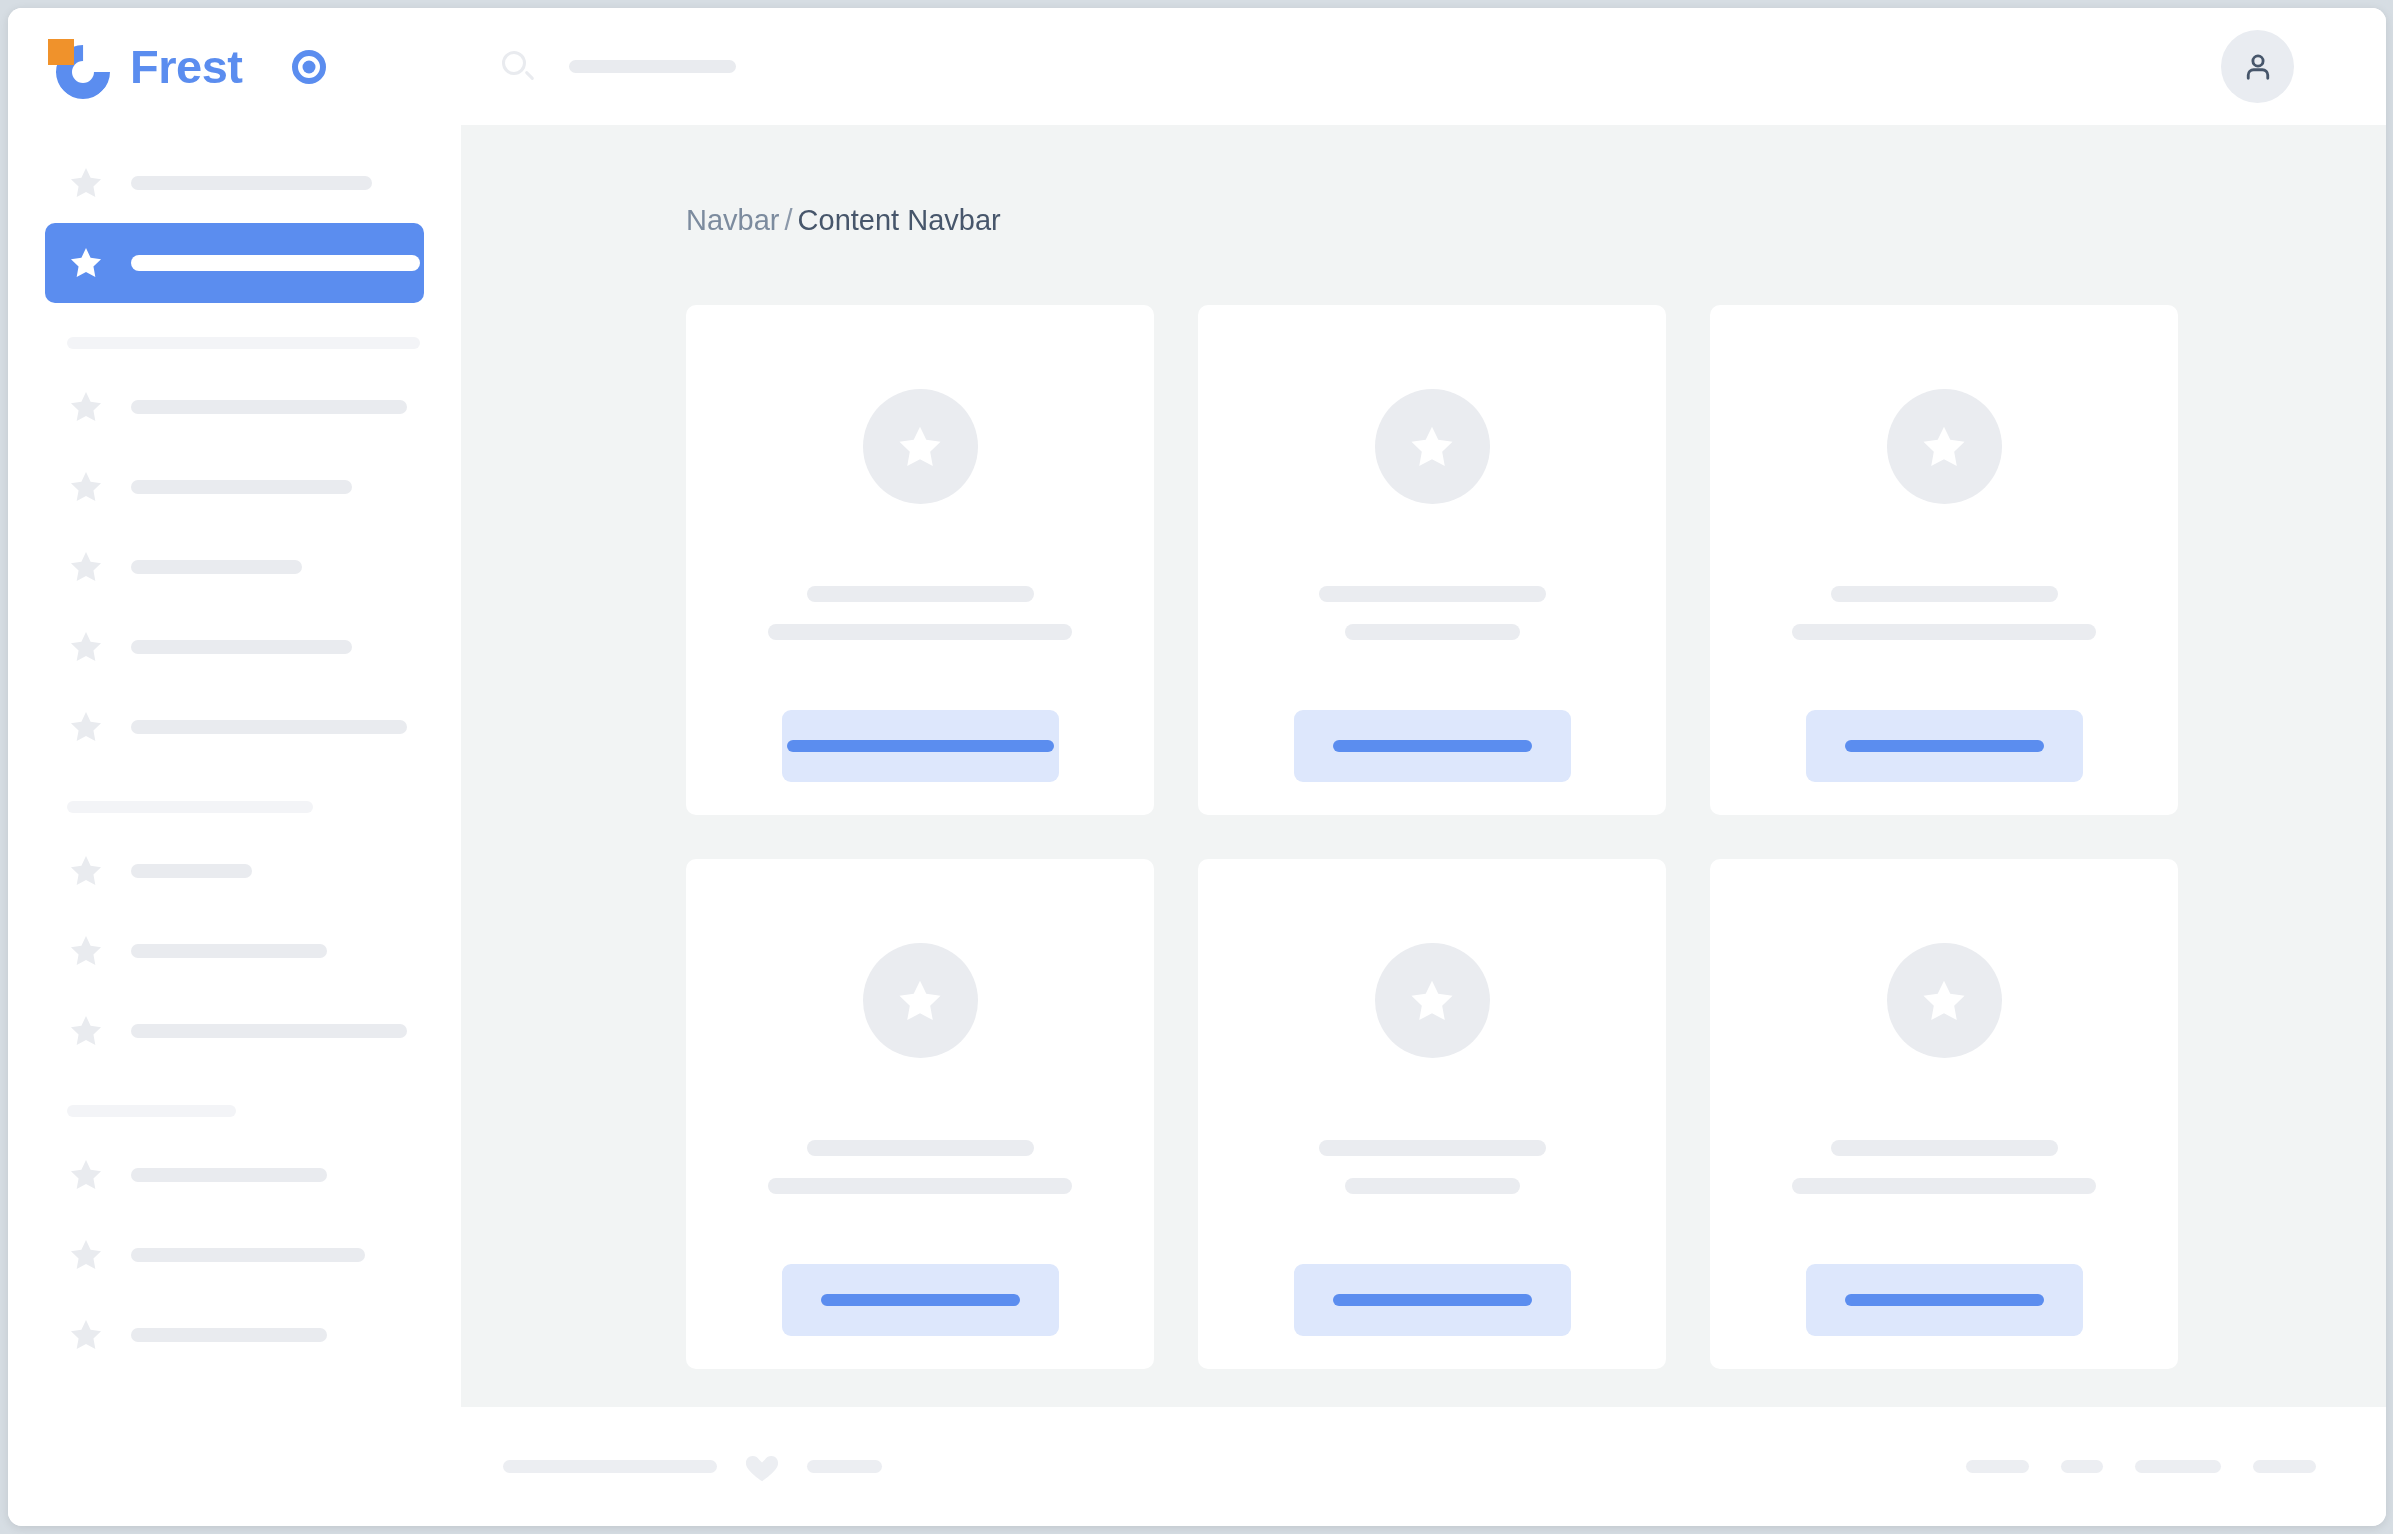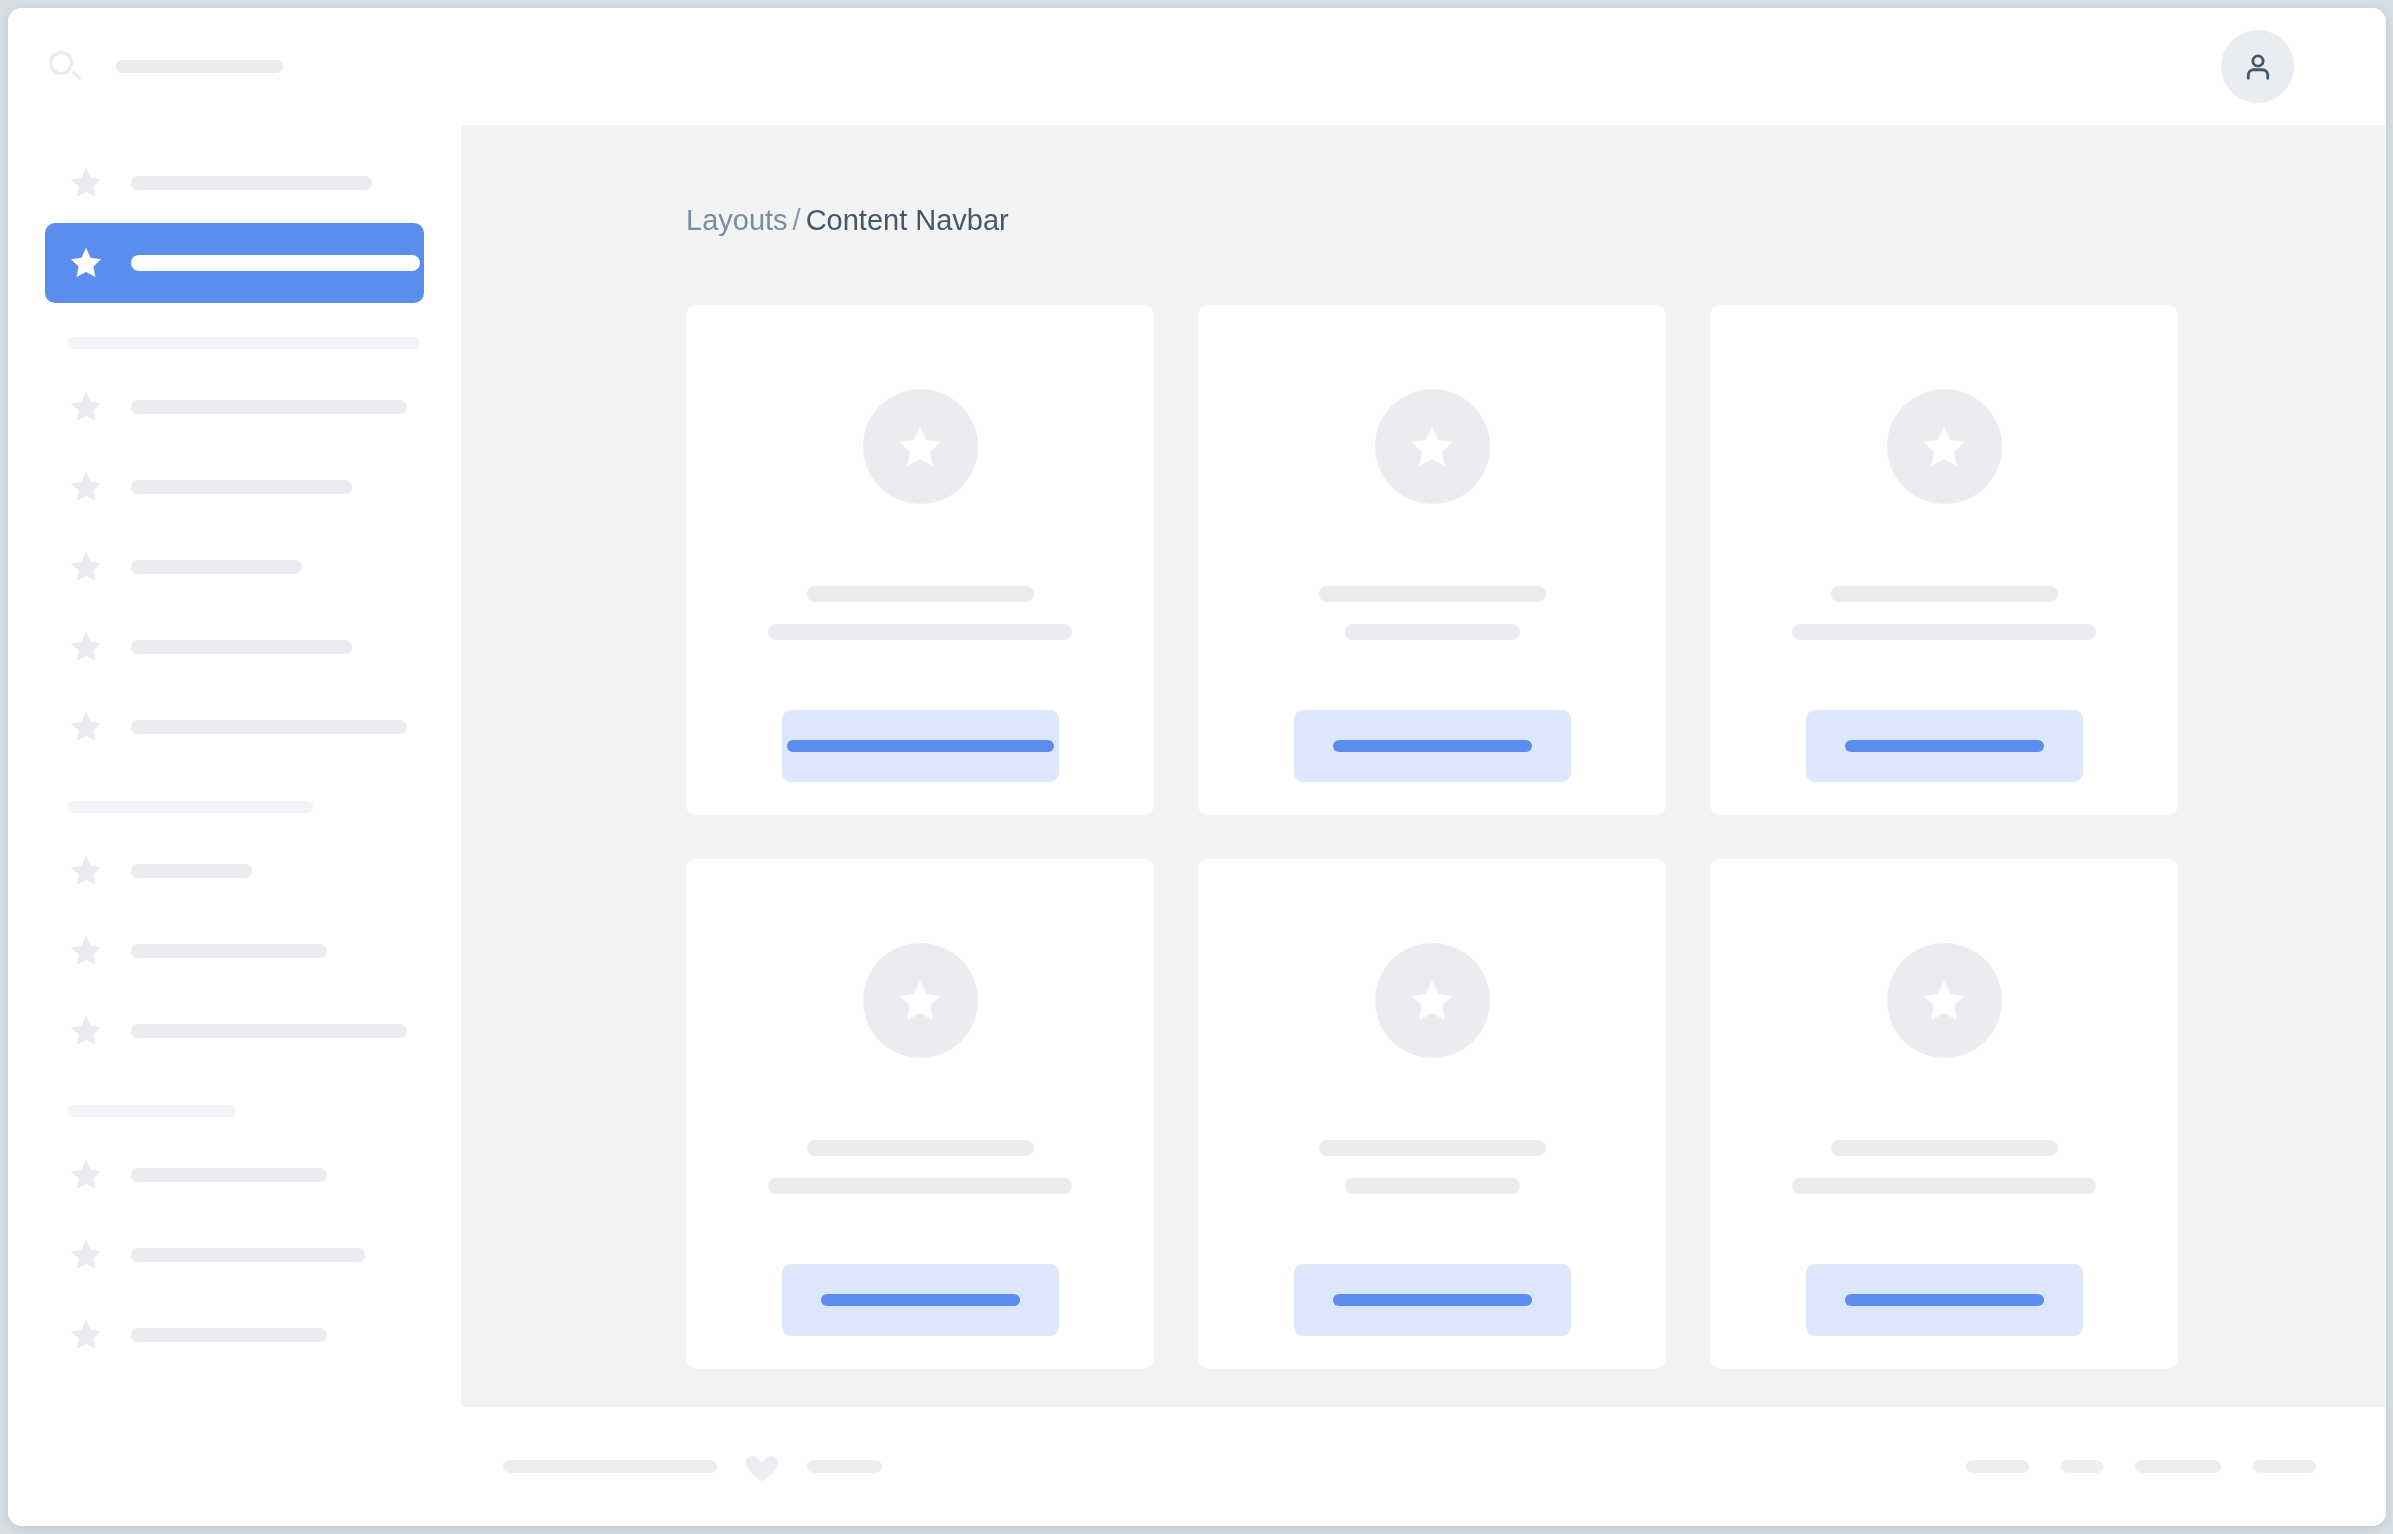--- a/index.html
+++ b/index.html
@@ -290,20 +290,28 @@
   }
   .heart svg { display: block; width: 38px; height: 38px; }
 </style>
 </head>
 <body>
 
 <div class="app-window">
 
   <div class="topbar">
 
+    <div class="brand-zone">
+      <div class="logo-mark">
+        <div class="logo-ring"></div>
+        <div class="logo-square"></div>
+      </div>
+      <div class="brand-text">Frest</div>
+      <div class="target-icon"></div>
+    </div>
 
     <div class="search-zone">
       <div class="search-icon">
         <div class="lens"></div>
         <div class="handle"></div>
       </div>
       <div class="search-ph" id="search-ph" style="width: 167px;"></div>
     </div>
 
     <div class="avatar-zone">
@@ -424,21 +432,21 @@
               <path d="M12 2.6l2.9 6.1 6.6.9-4.8 4.6 1.2 6.6L12 17.7 6.1 20.8l1.2-6.6L2.5 9.6l6.6-.9z"></path>
             </svg>
           </span>
           <span class="nav-ph" style="width: 196px;"></span>
         </div>
       </div>
 
     <div class="content">
 
       <div class="breadcrumb">
-        <span class="crumb-link">Layouts</span><span class="crumb-sep">/</span><span class="crumb-current">Content Navbar</span>
+        <span class="crumb-link">Navbar</span><span class="crumb-sep">/</span><span class="crumb-current">Content Navbar</span>
       </div>
 
       <div class="card-grid" id="card-grid">
           <div class="card">
             <div class="card-avatar">
               <svg viewBox="0 0 24 24" fill="currentColor">
                 <path d="M12 2.6l2.9 6.1 6.6.9-4.8 4.6 1.2 6.6L12 17.7 6.1 20.8l1.2-6.6L2.5 9.6l6.6-.9z"></path>
               </svg>
             </div>
             <div class="card-line l1" style="width: 227px;"></div>

